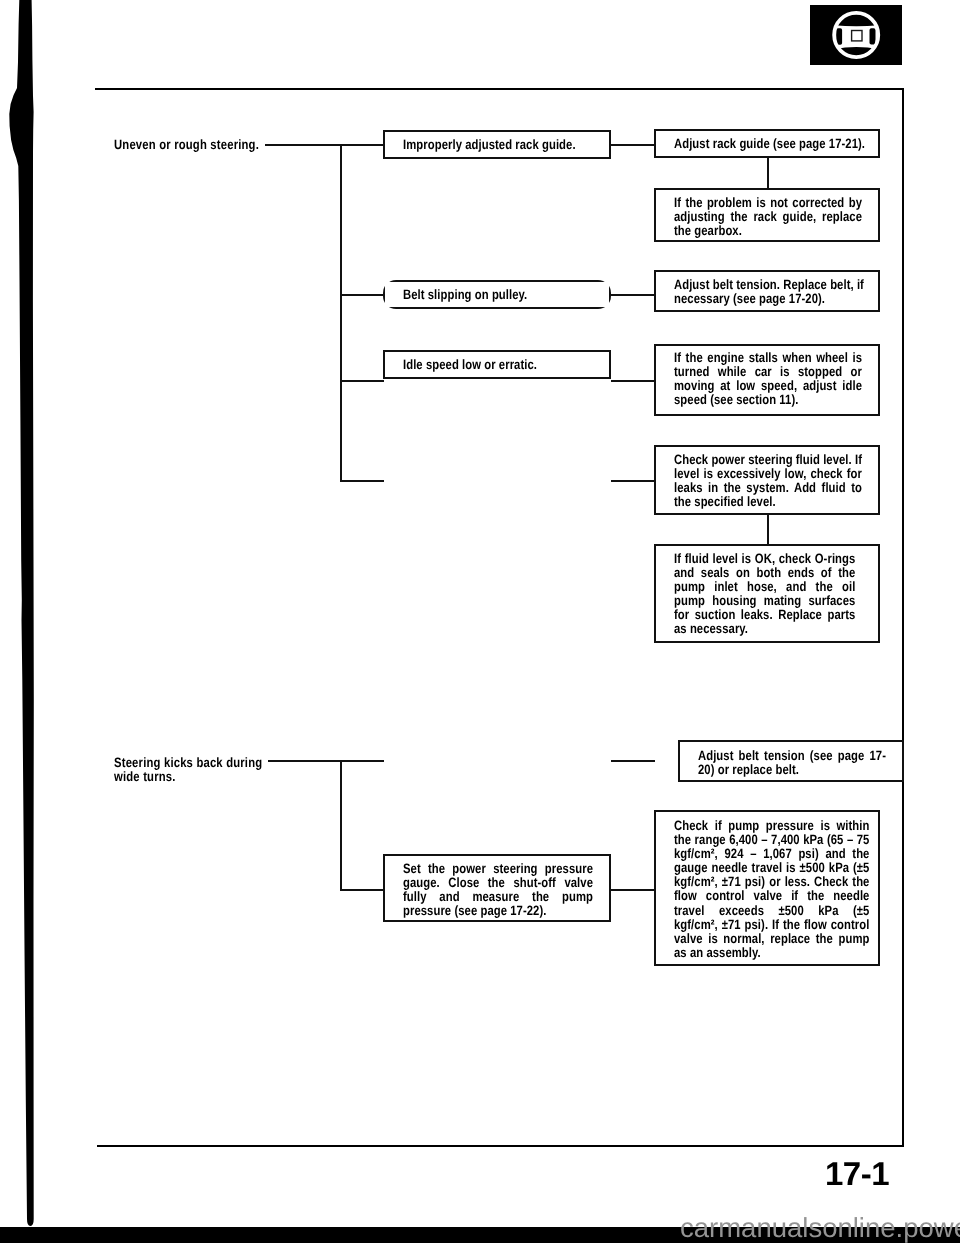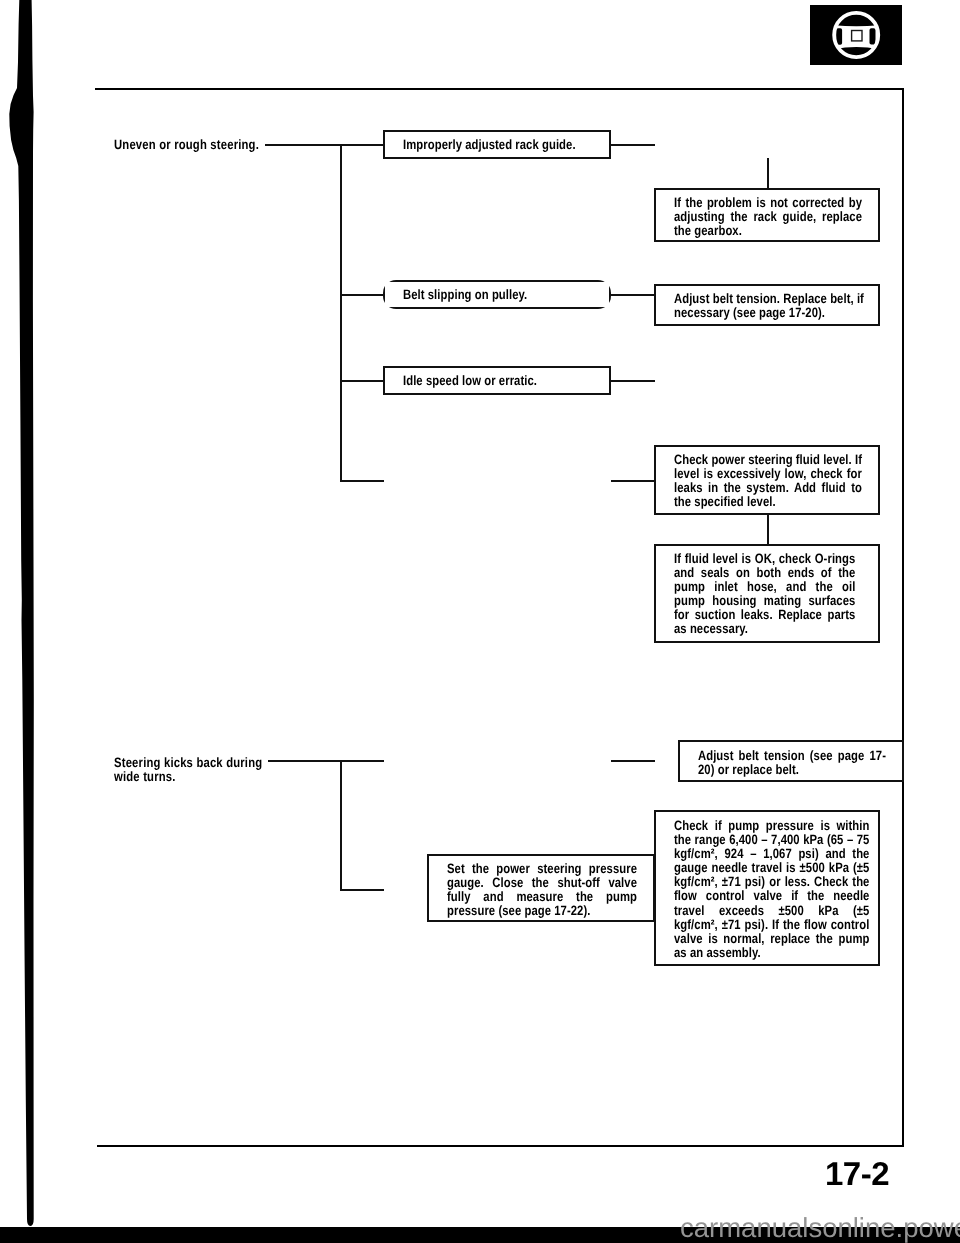--- a/index.html
+++ b/index.html
@@ -97,53 +97,61 @@
 
   <div class="vline" style="left:340px;top:144px;height:337px;"></div>
   <div class="vline" style="left:767px;top:158px;height:30px;"></div>
   <div class="vline" style="left:767px;top:515px;height:29px;"></div>
   <div class="vline" style="left:340px;top:760px;height:131px;"></div>
 
   <div class="box" style="left:383px;top:130px;width:228px;height:29px;">
     <div class="inner"></div>
     <div class="t" style="left:20px;top:8px;width:240.96px;">Improperly adjusted rack guide.</div>
   </div>
+  <div class="box" style="left:654px;top:129px;width:226px;height:29px;">
+    <div class="inner"></div>
+    <div class="t" style="left:20px;top:8px;width:238.55px;">Adjust rack guide (see page 17-21).</div>
+  </div>
   <div class="box" style="left:654px;top:188px;width:226px;height:54px;">
     <div class="inner"></div>
     <div class="t just" style="left:20px;top:8px;width:226.51px;">If the problem is not corrected by adjusting the rack guide, replace the gearbox.</div>
   </div>
   <div class="box" style="left:383px;top:280px;width:228px;height:29px;border-radius:13px;">
     <div class="inner"></div>
     <div class="t" style="left:20px;top:8px;width:240.96px;">Belt slipping on pulley.</div>
   </div>
-  <div class="box" style="left:654px;top:284px;width:226px;height:42px;">
+  <div class="box" style="left:654px;top:270px;width:226px;height:42px;">
     <div class="inner"></div>
     <div class="t" style="left:20px;top:8px;width:231.33px;">Adjust belt tension. Replace belt, if necessary (see page 17-20).</div>
   </div>
-  <div class="box" style="left:383px;top:366px;width:228px;height:29px;">
+  <div class="box" style="left:383px;top:350px;width:228px;height:29px;">
     <div class="inner"></div>
     <div class="t" style="left:20px;top:8px;width:240.96px;">Idle speed low or erratic.</div>
+  </div>
+  <div class="box" style="left:654px;top:344px;width:226px;height:72px;">
+    <div class="inner"></div>
+    <div class="t just" style="left:20px;top:7px;width:226.51px;">If the engine stalls when wheel is turned while car is stopped or moving at low speed, adjust idle speed (see section 11).</div>
   </div>
   <div class="box" style="left:654px;top:544px;width:226px;height:99px;">
     <div class="inner"></div>
     <div class="t just" style="left:20px;top:8px;width:218.51px;">If fluid level is OK, check O-rings and seals on both ends of the pump inlet hose, and the oil pump housing mating surfaces for suction leaks. Replace parts as necessary.</div>
   </div>
   <div class="box" style="left:654px;top:445px;width:226px;height:70px;">
     <div class="inner"></div>
     <div class="t just" style="left:20px;top:8px;width:226.51px;">Check power steering fluid level. If level is excessively low, check for leaks in the system. Add fluid to the specified level.</div>
   </div>
   <div class="box" style="left:654px;top:740px;width:226px;height:42px;margin-left:24px;">
     <div class="inner"></div>
     <div class="t just" style="left:20px;top:9px;width:226.51px;">Adjust belt tension (see page 17-20) or replace belt.</div>
   </div>
-  <div class="box" style="left:383px;top:854px;width:228px;height:68px;margin-left:44px;">
+  <div class="box" style="left:383px;top:854px;width:228px;height:68px;">
     <div class="inner"></div>
     <div class="t just" style="left:20px;top:8px;width:228.92px;">Set the power steering pressure gauge. Close the shut-off valve fully and measure the pump pressure (see page 17-22).</div>
   </div>
   <div class="box" style="left:654px;top:810px;width:226px;height:156px;">
     <div class="inner"></div>
     <div class="t just" style="left:20px;top:9px;width:235.51px;">Check if pump pressure is within the range 6,400 – 7,400 kPa (65 – 75 kgf/cm², 924 – 1,067 psi) and the gauge needle travel is ±500 kPa (±5 kgf/cm², ±71 psi) or less. Check the flow control valve if the needle travel exceeds ±500 kPa (±5 kgf/cm², ±71 psi). If the flow control valve is normal, replace the pump as an assembly.</div>
   </div>
 
-  <div class="pagenum">17-2</div>
+  <div class="pagenum">17-1</div>
   <div class="botbar"></div>
   <div class="watermark">carmanualsonline.power</div>
 </div>
 
 </body></html>

